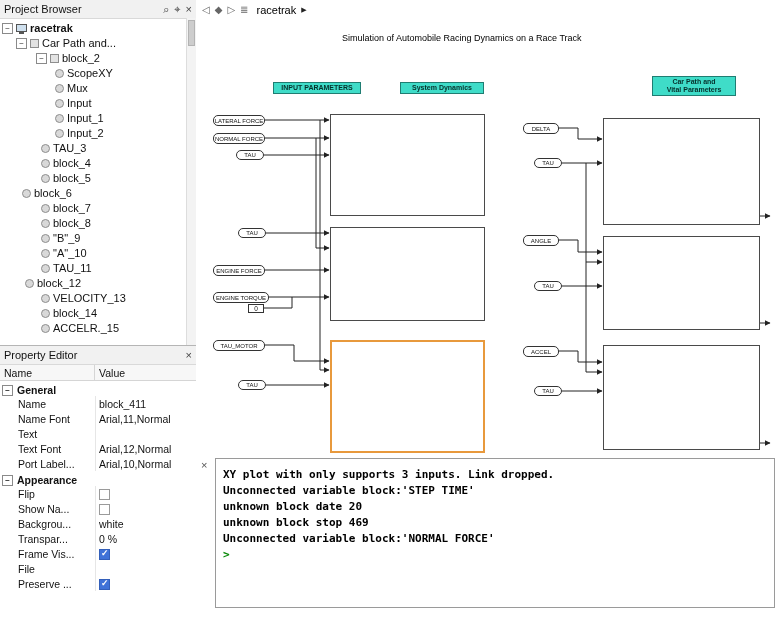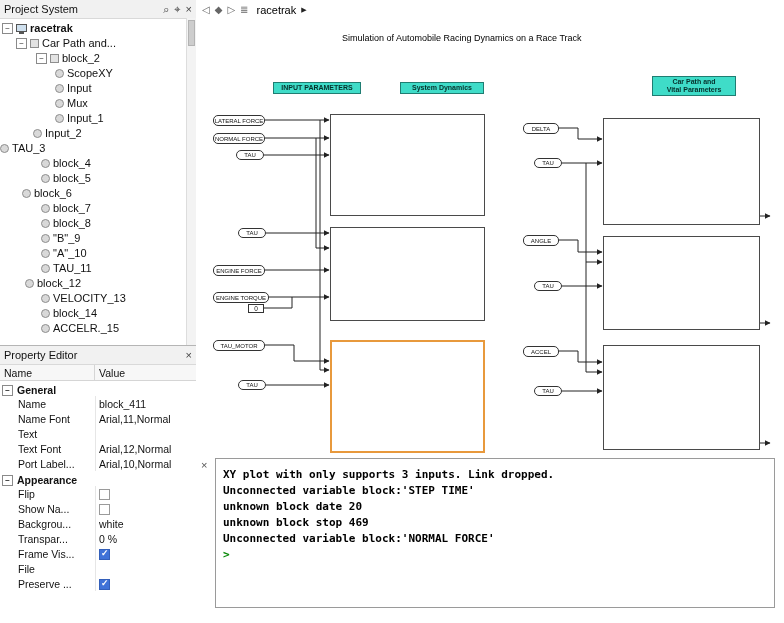--- a/index.html
+++ b/index.html
@@ -70,21 +70,21 @@
   #console .prompt{color:#0a8a0a}
   #console-close{position:absolute;left:5px;top:459px;font-size:11px;color:#555}
 </style>
 </head>
 <body>
 
 <div id="left">
 
   <section id="project-browser">
     <div class="ph">
-      <span>Project System</span>
+      <span>Project Browser</span>
       <span class="ph-icons">
         <span>⌕</span>
         <span>⌖</span>
         <span>×</span>
       </span>
     </div>
     <div id="tree">
       <div class="trow" style="padding-left:2px">
         <span class="exp"></span>
         <span class="ic ic-pc"></span>
@@ -99,35 +99,35 @@
         <span class="exp"></span>
         <span class="ic ic-box"></span>
         <span class="tlabel">block_2</span>
       </div>
       <div class="trow" style="padding-left:55px">
         <span class="ic ic-node"></span>
         <span class="tlabel">ScopeXY</span>
       </div>
       <div class="trow" style="padding-left:55px">
         <span class="ic ic-node"></span>
+        <span class="tlabel">Mux</span>
+      </div>
+      <div class="trow" style="padding-left:55px">
+        <span class="ic ic-node"></span>
         <span class="tlabel">Input</span>
       </div>
       <div class="trow" style="padding-left:55px">
         <span class="ic ic-node"></span>
-        <span class="tlabel">Mux</span>
-      </div>
-      <div class="trow" style="padding-left:55px">
-        <span class="ic ic-node"></span>
         <span class="tlabel">Input_1</span>
       </div>
-      <div class="trow" style="padding-left:33px">
+      <div class="trow" style="padding-left:55px">
         <span class="ic ic-node"></span>
         <span class="tlabel">Input_2</span>
       </div>
-      <div class="trow" style="">
+      <div class="trow" style="padding-left:41px">
         <span class="ic ic-node"></span>
         <span class="tlabel">TAU_3</span>
       </div>
       <div class="trow" style="padding-left:41px">
         <span class="ic ic-node"></span>
         <span class="tlabel">block_4</span>
       </div>
       <div class="trow" style="padding-left:41px">
         <span class="ic ic-node"></span>
         <span class="tlabel">block_5</span>

